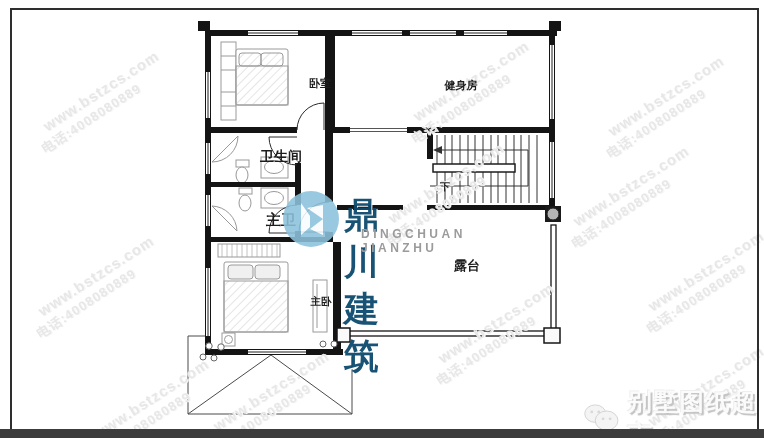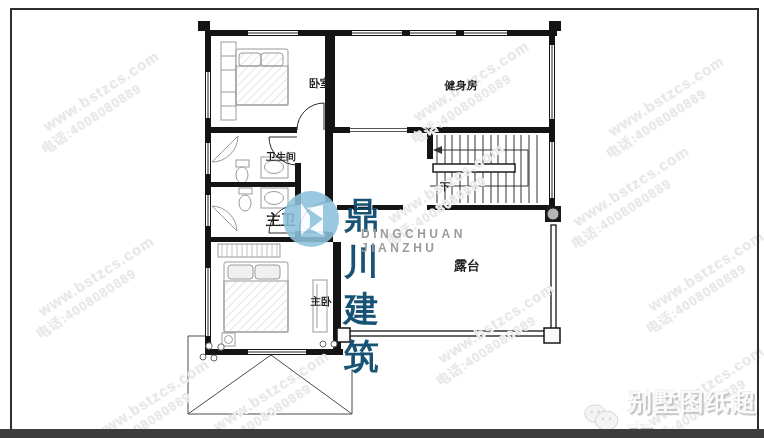--- a/index.html
+++ b/index.html
@@ -194,21 +194,21 @@
         <circle cx="221" cy="347" r="3.2"></circle>
       <circle cx="323" cy="344" r="3"></circle>
         <circle cx="334" cy="344" r="3"></circle>
       <circle cx="203" cy="357" r="3"></circle>
         <circle cx="214" cy="358" r="3"></circle>
     </g>
   </svg>
 
   <div class="roomlabel" style="left:296px;top:83px;font-size:11px;">卧室</div>
   <div class="roomlabel" style="left:437px;top:85px;font-size:11px;">健身房</div>
-  <div class="roomlabel" style="left:257px;top:157px;font-size:10px;">卫生间</div>
+  <div class="roomlabel" style="left:257px;top:157px;font-size:14px;">卫生间</div>
   <div class="roomlabel" style="left:257px;top:220px;font-size:15px;">主卫</div>
   <div class="roomlabel" style="left:297px;top:302px;font-size:10.5px;">主卧</div>
   <div class="roomlabel" style="left:443px;top:266px;font-size:13px;">露台</div>
   <div class="roomlabel" style="left:421px;top:187px;font-size:10px;">下</div>
 
   <div id="logo">
     <div id="logo-circle">
       <svg width="56" height="56" viewBox="0 0 56 56">
         <path d="M18,12 V44 L27,36 V25 Z M24,17 L40,28 L27,38 L40,44 V14 Z" fill="#ffffff" opacity="0.95"></path>
       </svg>

